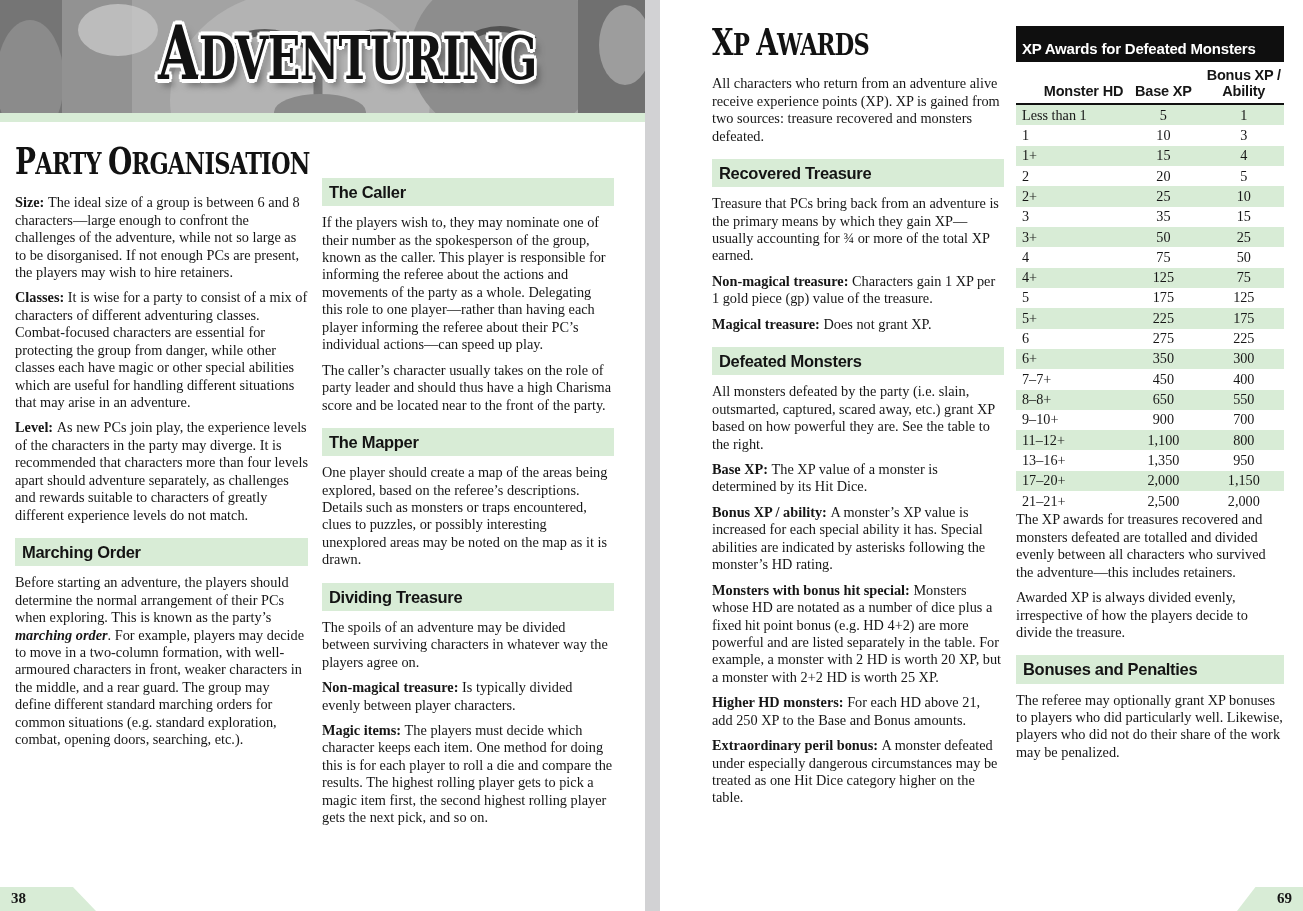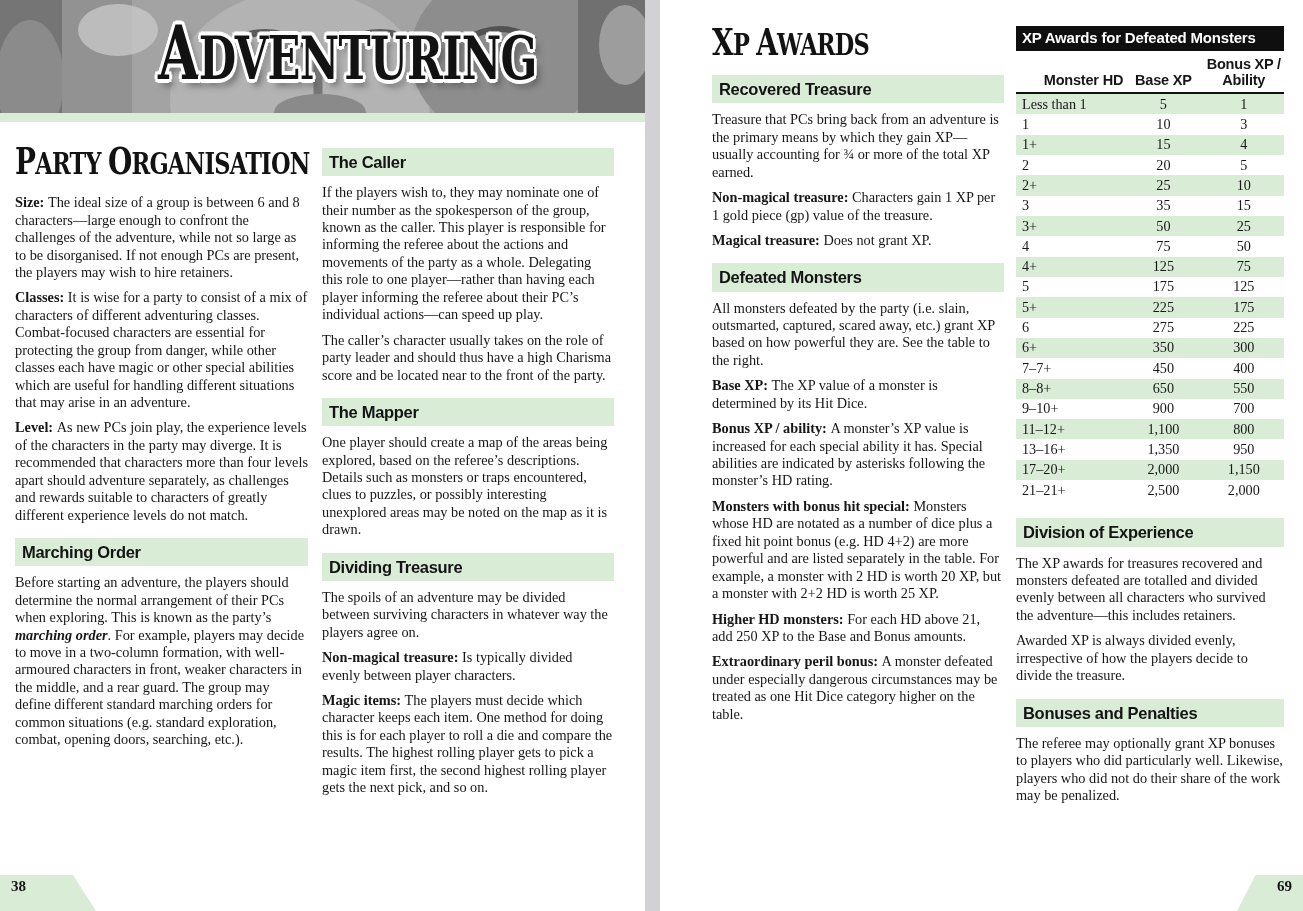--- a/index.html
+++ b/index.html
@@ -22,47 +22,47 @@
                              -4px 0 0 #fff,4px 0 0 #fff,0 -4px 0 #fff,0 4px 0 #fff,
                              7px 7px 7px rgba(60,60,60,.55);}
   .page-title{font-size:30px;color:#121212;transform:scaleX(0.75);transform-origin:0 0;margin:0 0 14px 0;}
 
   
   .col{position:absolute;font-size:14.3px;line-height:1.22;}
   .col p{margin:0 0 8px 0;}
   .col b{font-family:"Liberation Serif",serif;}
   .bi{font-weight:700;font-style:italic;}
   #col1{left:15px;top:143px;width:293px;}
-  #col2{left:322px;top:148px;width:292px;}
+  #col2{left:322px;top:178px;width:292px;}
   #col3{left:712px;top:24px;width:292px;}
   #col4{left:1016px;top:26px;width:268px;}
 
   
   .sec-head{background:var(--accent_green,#d8ecd6);font-family:"Liberation Sans",sans-serif;
             font-weight:700;font-size:16.5px;color:#141414;padding:4px 2px 4px 7px;
             margin:14px 0 8px 0;letter-spacing:-0.3px;}
   .sec-head.first{margin-top:0;}
 
   
   .xp-table-title{background:var(--table_title_bg,#0f0f0f);color:#fff;
                   font-family:"Liberation Sans",sans-serif;font-weight:700;font-size:15px;
-                  padding:3px 6px 4px 6px;letter-spacing:-0.2px;}
+                  padding:14px 6px 4px 6px;letter-spacing:-0.2px;}
   table.xp{border-collapse:collapse;width:100%;margin-top:4px;}
   table.xp th{font-family:"Liberation Sans",sans-serif;font-weight:700;font-size:14.5px;
               vertical-align:bottom;padding:2px 0 3px 0;border-bottom:2.5px solid #111;
               white-space:pre-line;line-height:1.1;letter-spacing:-0.2px;margin-top:11px;}
   table.xp th.h-left{text-align:right;}
   table.xp th.h-center{text-align:center;}
   table.xp td{font-size:14.2px;padding:1.5px 0;}
   table.xp td.c-left{text-align:left;padding-left:6px;}
   table.xp td.c-num{text-align:center;}
   table.xp tbody tr:nth-child(odd){background:var(--accent_green,#d8ecd6);}
 
   
-  .pagenum{position:absolute;bottom:0;height:36px;background:var(--accent_green,#d8ecd6);
+  .pagenum{position:absolute;bottom:0;height:24px;background:var(--accent_green,#d8ecd6);
            font-weight:700;font-size:15px;line-height:23px;font-family:"Liberation Serif",serif;}
   .pagenum.left{left:0;width:96px;clip-path:polygon(0 0,76% 0,100% 100%,0 100%);padding-left:11px;box-sizing:border-box;}
   .pagenum.right{right:0;width:66px;clip-path:polygon(28% 0,100% 0,100% 100%,0 100%);
                  text-align:right;padding-right:11px;box-sizing:border-box;}
 </style>
 </head>
 <body>
 
 <div class="spread">
 
@@ -114,20 +114,23 @@
     <div class="sec-head">Dividing Treasure</div>
     <div>
         <p>The spoils of an adventure may be divided between surviving characters in whatever way the players agree on.</p>
         <p><b>Non-magical treasure: </b>Is typically divided evenly between player characters.</p>
         <p><b>Magic items: </b>The players must decide which character keeps each item. One method for doing this is for each player to roll a die and compare the results. The highest rolling player gets to pick a magic item first, the second highest rolling player gets the next pick, and so on.</p>
       </div>
   </div>
 
   <div class="col" id="col3">
     <div class="page-title display-title"><span class="tc-big">X</span><span>P</span> <span class="tc-big">A</span><span>wards</span></div>
+    <div>
+        <p>All characters who return from an adventure alive receive experience points (XP). XP is gained from two sources: treasure recovered and monsters defeated.</p>
+      </div>
     <div class="sec-head">Recovered Treasure</div>
     <div>
         <p>Treasure that PCs bring back from an adventure is the primary means by which they gain XP—usually accounting for ¾ or more of the total XP earned.</p>
         <p><b>Non-magical treasure: </b>Characters gain 1 XP per 1 gold piece (gp) value of the treasure.</p>
         <p><b>Magical treasure: </b>Does not grant XP.</p>
       </div>
     <div class="sec-head">Defeated Monsters</div>
     <div>
         <p>All monsters defeated by the party (i.e. slain, outsmarted, captured, scared away, etc.) grant XP based on how powerful they are. See the table to the right.</p>
         <p><b>Base XP: </b>The XP value of a monster is determined by its Hit Dice.</p>
@@ -250,21 +253,20 @@
             <td class="c-num">2,000</td>
             <td class="c-num">1,150</td>
           </tr>
           <tr>
             <td class="c-left">21–21+</td>
             <td class="c-num">2,500</td>
             <td class="c-num">2,000</td>
           </tr>
         </tbody>
     </table>
-    <div class="sec-head" style="margin-top:18px;">Division of Experience</div>
     <div>
         <p>The XP awards for treasures recovered and monsters defeated are totalled and divided evenly between all characters who survived the adventure—this includes retainers.</p>
         <p>Awarded XP is always divided evenly, irrespective of how the players decide to divide the treasure.</p>
       </div>
     <div class="sec-head">Bonuses and Penalties</div>
     <div>
         <p>The referee may optionally grant XP bonuses to players who did particularly well. Likewise, players who did not do their share of the work may be penalized.</p>
       </div>
   </div>
 

